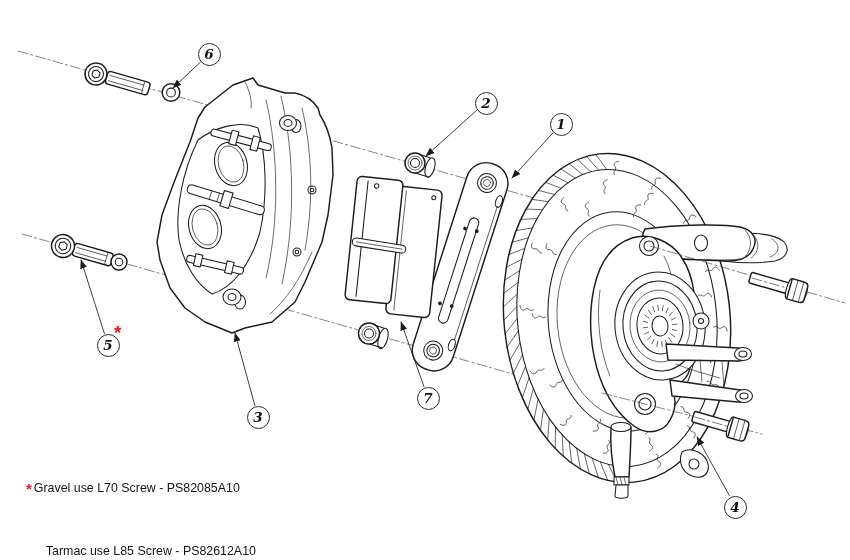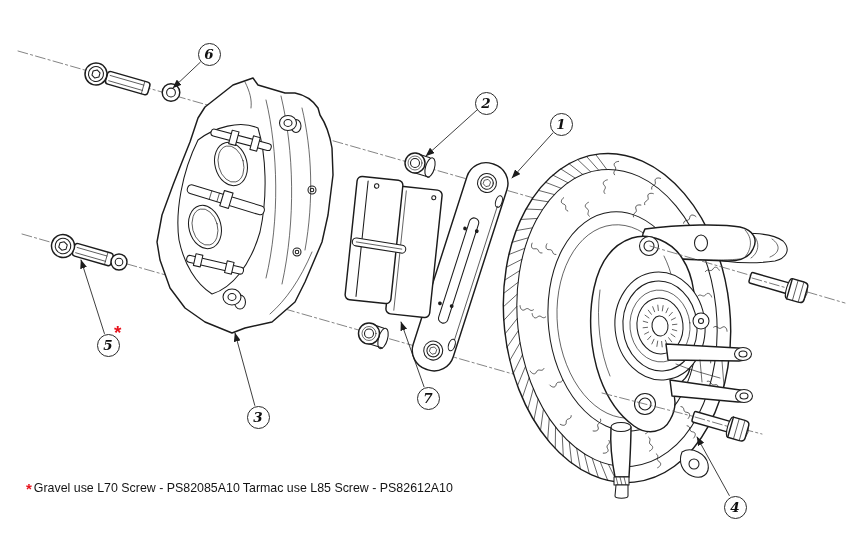--- a/index.html
+++ b/index.html
@@ -16,22 +16,22 @@
   #d .f{fill:var(--line,#1c1c1c);stroke:none;}
   
   .callout{position:absolute;width:23px;height:23px;box-sizing:border-box;border:1.4px solid #2a2a2a;
            border-radius:50%;background:#fff;display:flex;align-items:center;justify-content:center;
            font-family:"DejaVu Serif",serif;font-style:italic;font-weight:600;font-size:13.5px;color:#111;}
   .star5{position:absolute;left:114px;top:323px;color:var(--accent,#e8131d);
          font-weight:bold;font-size:19px;line-height:19px;font-family:"Liberation Sans",sans-serif;}
   .footnote{position:absolute;left:26px;top:481px;display:flex;align-items:flex-start;
             font-size:12.4px;line-height:15.5px;color:#141414;}
   .fn-star{color:var(--accent,#e8131d);font-weight:bold;font-size:15px;line-height:15px;margin-right:2px;}
-  .fn-lines{display:flex;}
-  .fn-lines span + span{padding-left:3px;}
+  .fn-lines{display:flex;flex-direction:column;gap:47px;}
+  .fn-lines span + span{padding-left:3px;margin-left:9px;}
 </style>
 </head>
 <body>
 
 <div class="canvas">
 
 <svg id="d" width="850" height="560" viewBox="0 0 850 560">
   <defs>
     <marker id="arr" markerUnits="userSpaceOnUse" markerWidth="9" markerHeight="7" refX="8.5" refY="3.5" orient="auto">
       <path class="f" d="M0,0 L9,3.5 L0,7 Z"></path>

